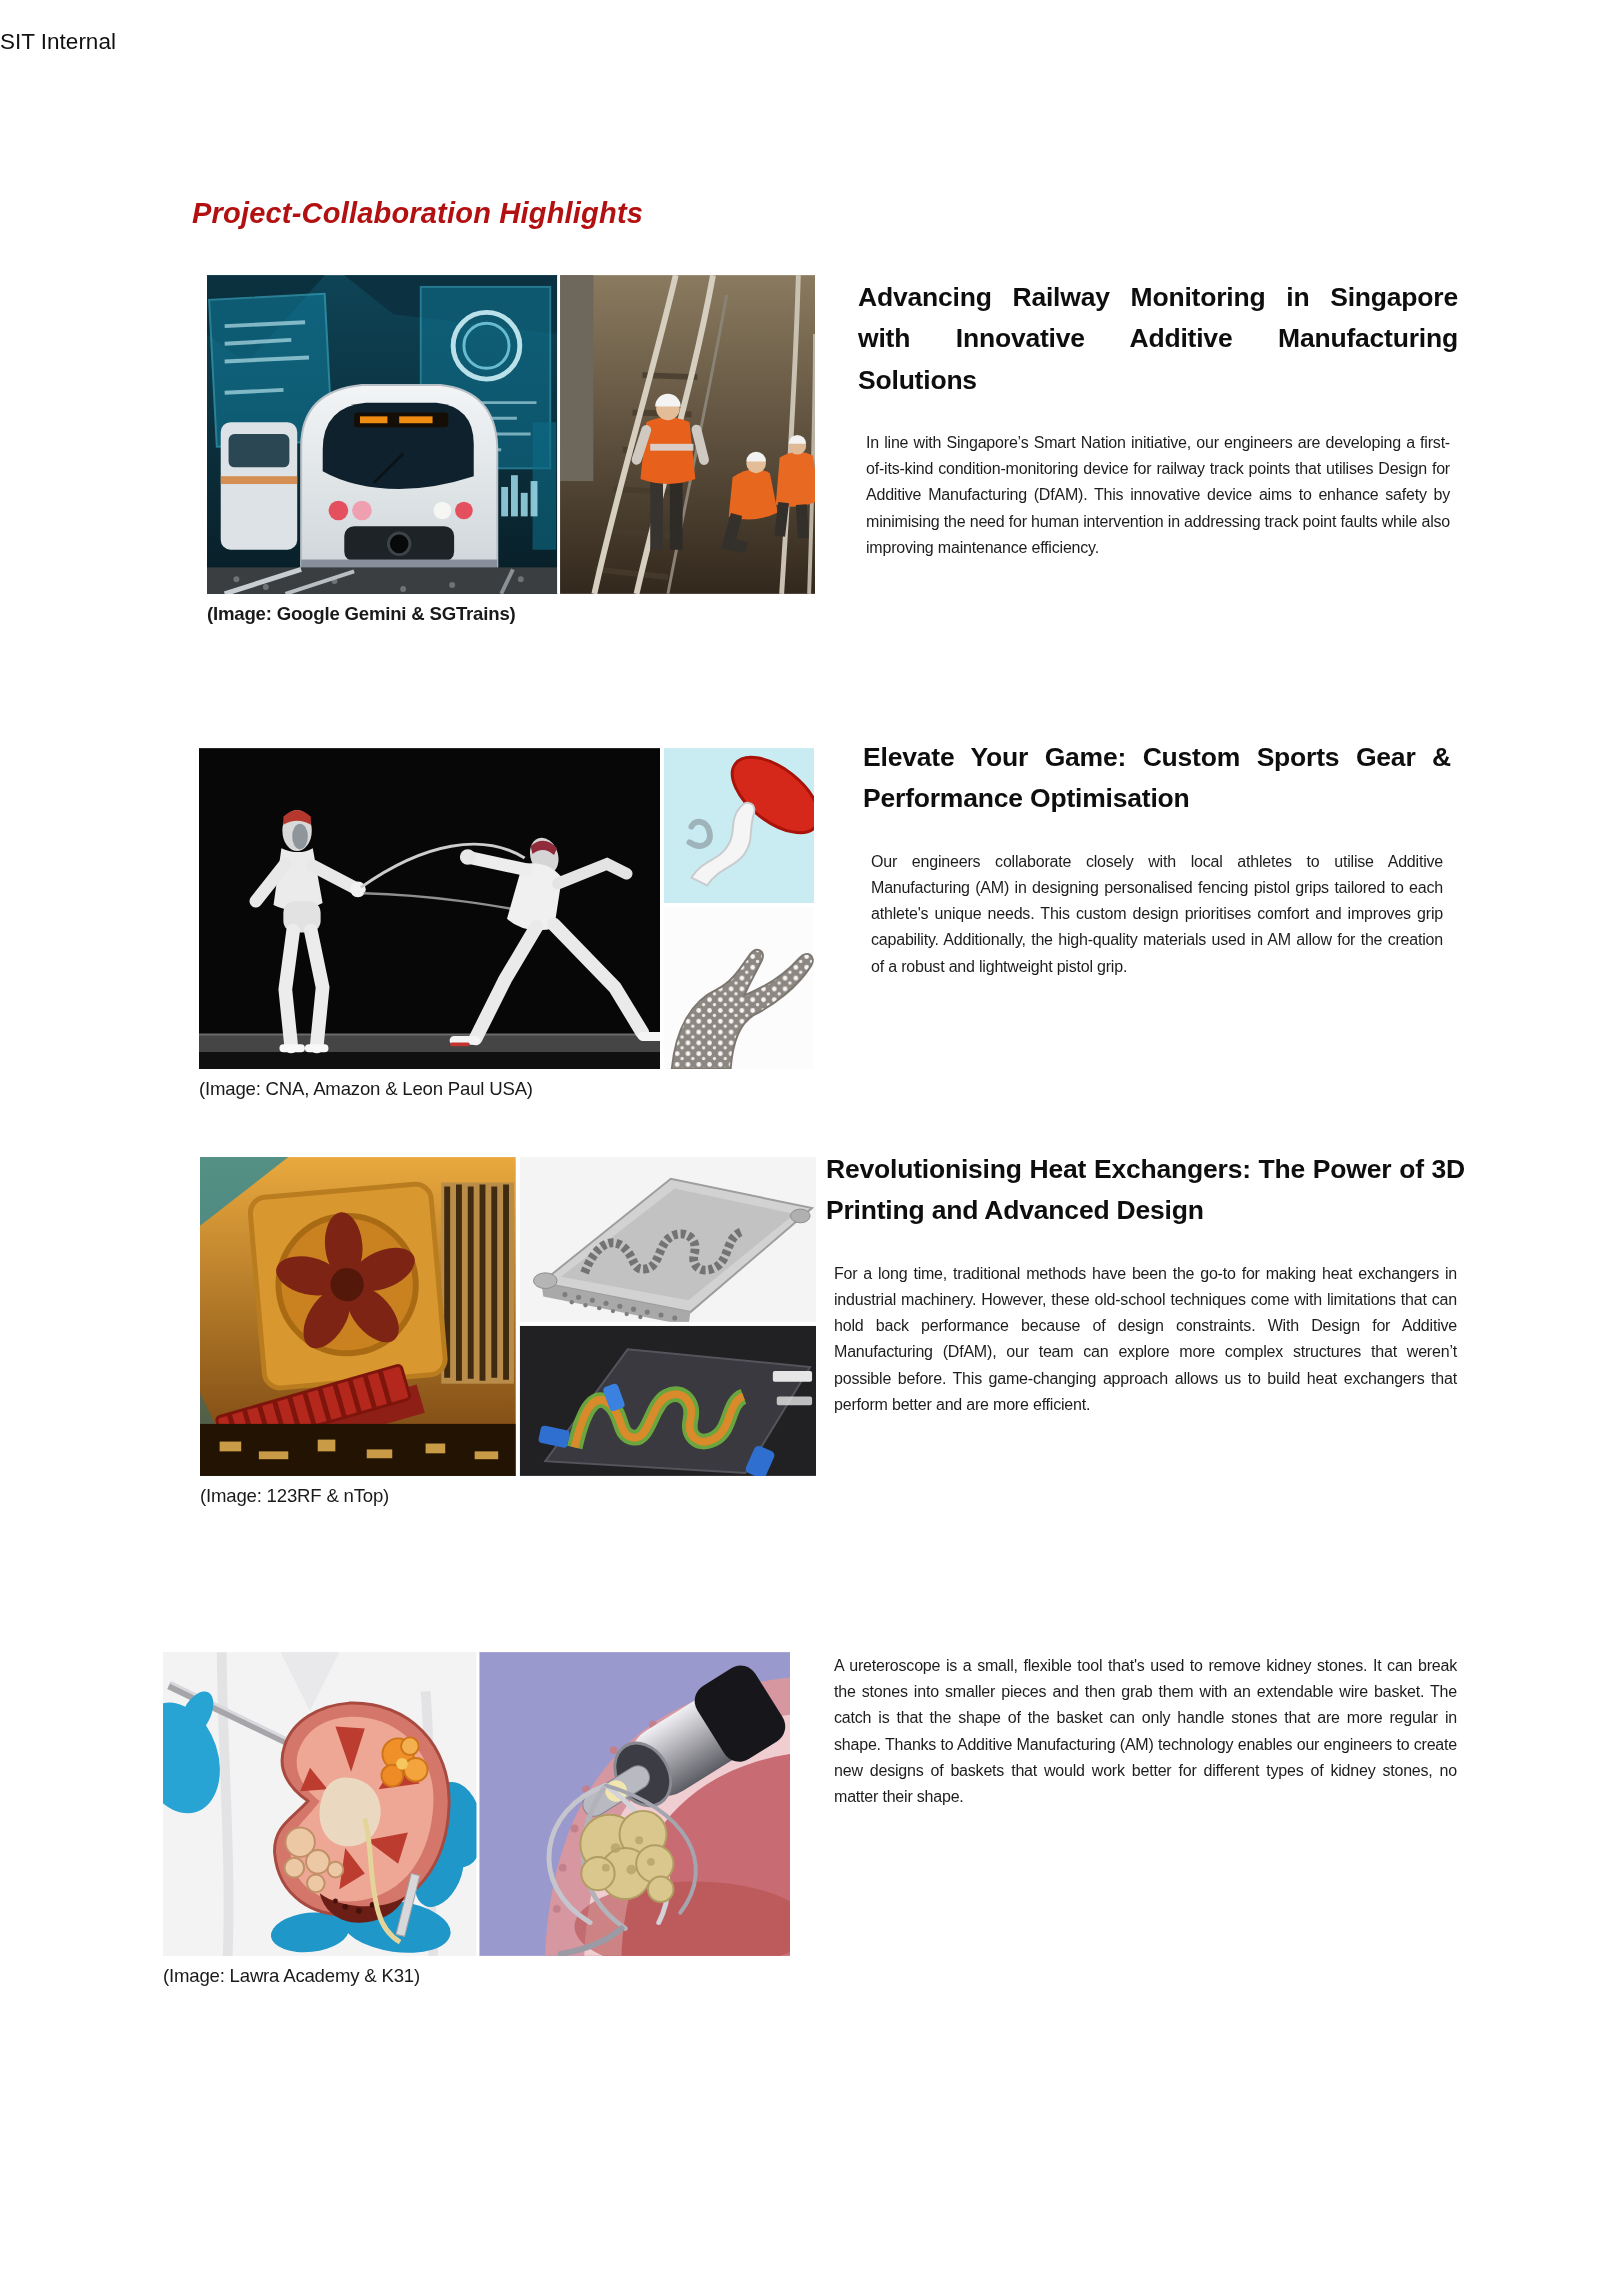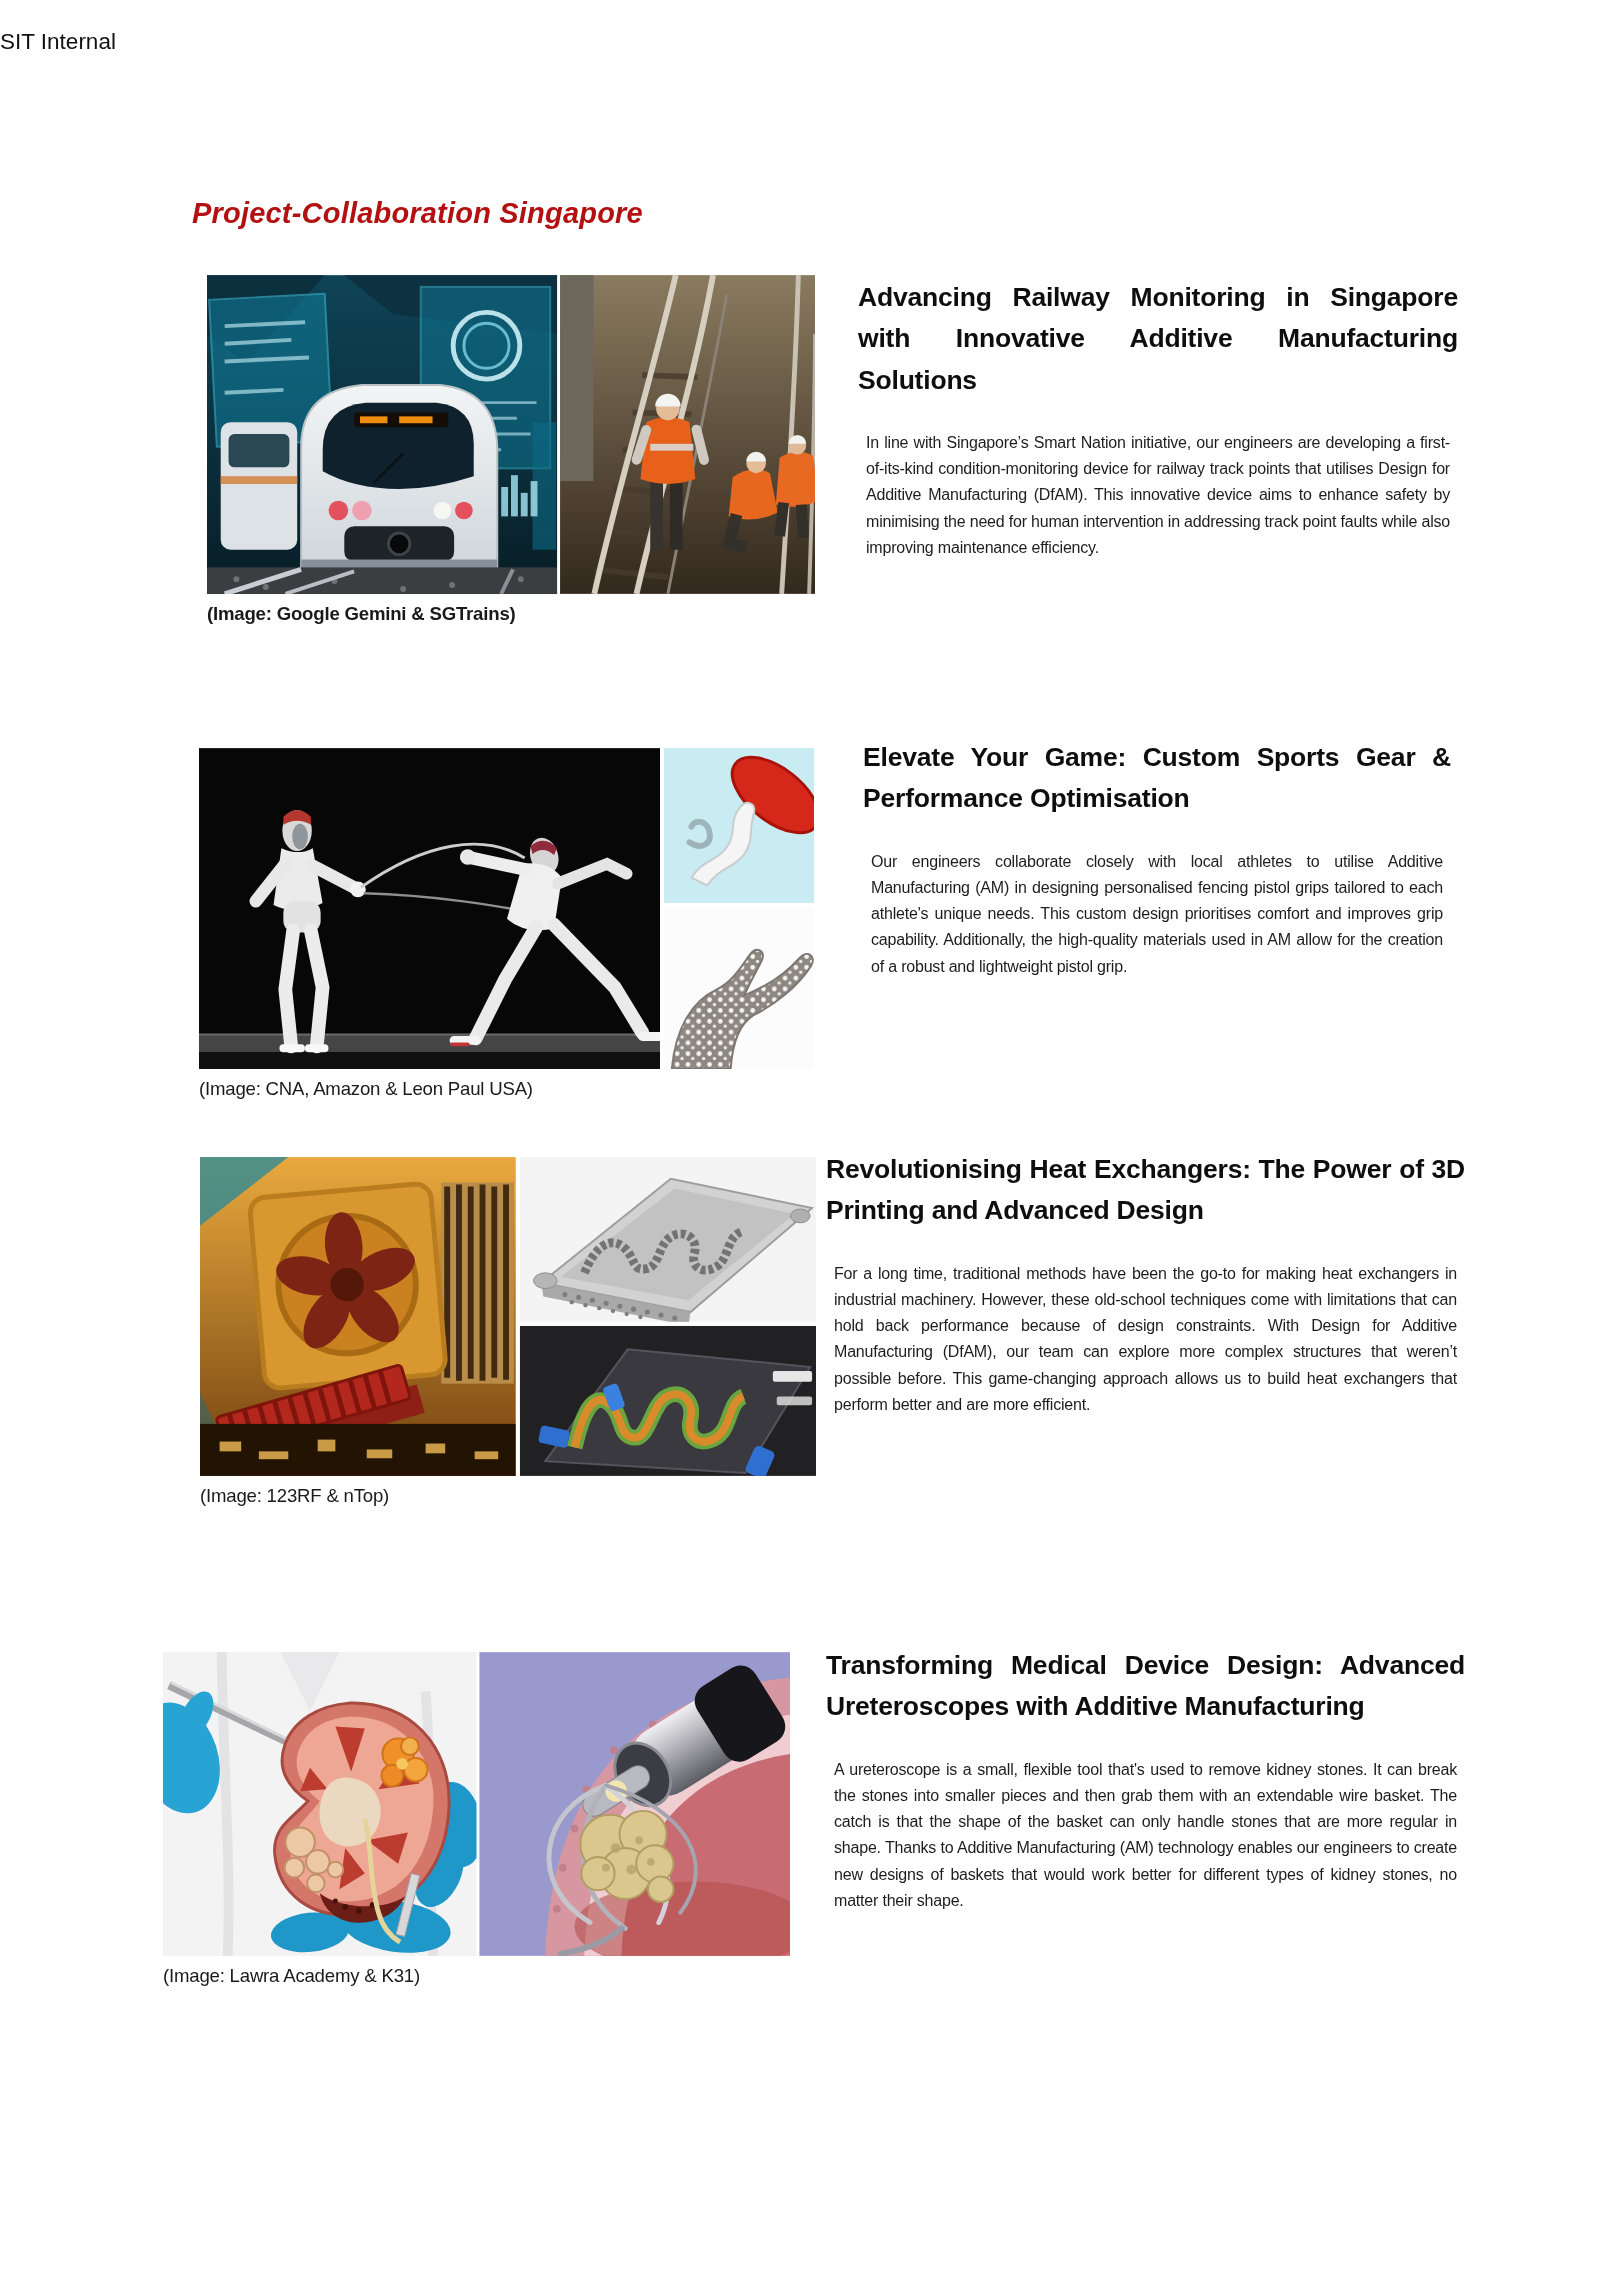--- a/index.html
+++ b/index.html
@@ -28,21 +28,21 @@
     margin:8px;font-size:16px;line-height:1.64;text-align:justify;color:#1d1d1d;
     letter-spacing:-0.2px;
   }
 </style>
 </head>
 <body>
 
 <div class="page">
 
   <div class="hdr">SIT Internal</div>
-  <h1 class="doc-title">Project-Collaboration Singapore</h1>
+  <h1 class="doc-title">Project-Collaboration Highlights</h1>
 
   <figure class="fig" style="left:207px;top:275px;font-weight:bold;">
     <svg width="608" height="319" viewBox="0 0 620 325">
       <defs>
         <linearGradient id="rw-sky" x1="0" y1="0" x2="0" y2="1">
           <stop offset="0" stop-color="#0e4456"></stop>
             <stop offset="1" stop-color="#081d26"></stop>
         </linearGradient>
         <linearGradient id="rw-track" x1="0" y1="0" x2="0" y2="1">
           <stop offset="0" stop-color="#8a7a5f"></stop>
@@ -456,18 +456,17 @@
             <circle cx="478" cy="222" r="5"></circle>
           <circle cx="498" cy="214" r="4"></circle>
             <circle cx="452" cy="220" r="4"></circle>
         </g>
       </g>
       <rect x="320" width="3" height="310" fill="#ffffff"></rect>
     </svg>
     <figcaption class="caption">(Image: Lawra Academy &amp; K31)</figcaption>
   </figure>
   <div class="textcol" style="left:826px;top:1645px;width:639px;">
-    <h2>Transforming Medical Device Design: Advanced Ureteroscopes with Additive Manufacturing</h2>
     <p>A ureteroscope is a small, flexible tool that's used to remove kidney stones. It can break the stones into smaller pieces and then grab them with an extendable wire basket. The catch is that the shape of the basket can only handle stones that are more regular in shape. Thanks to Additive Manufacturing (AM) technology enables our engineers to create new designs of baskets that would work better for different types of kidney stones, no matter their shape.</p>
   </div>
 
 </div>
 
 
 </body></html>

